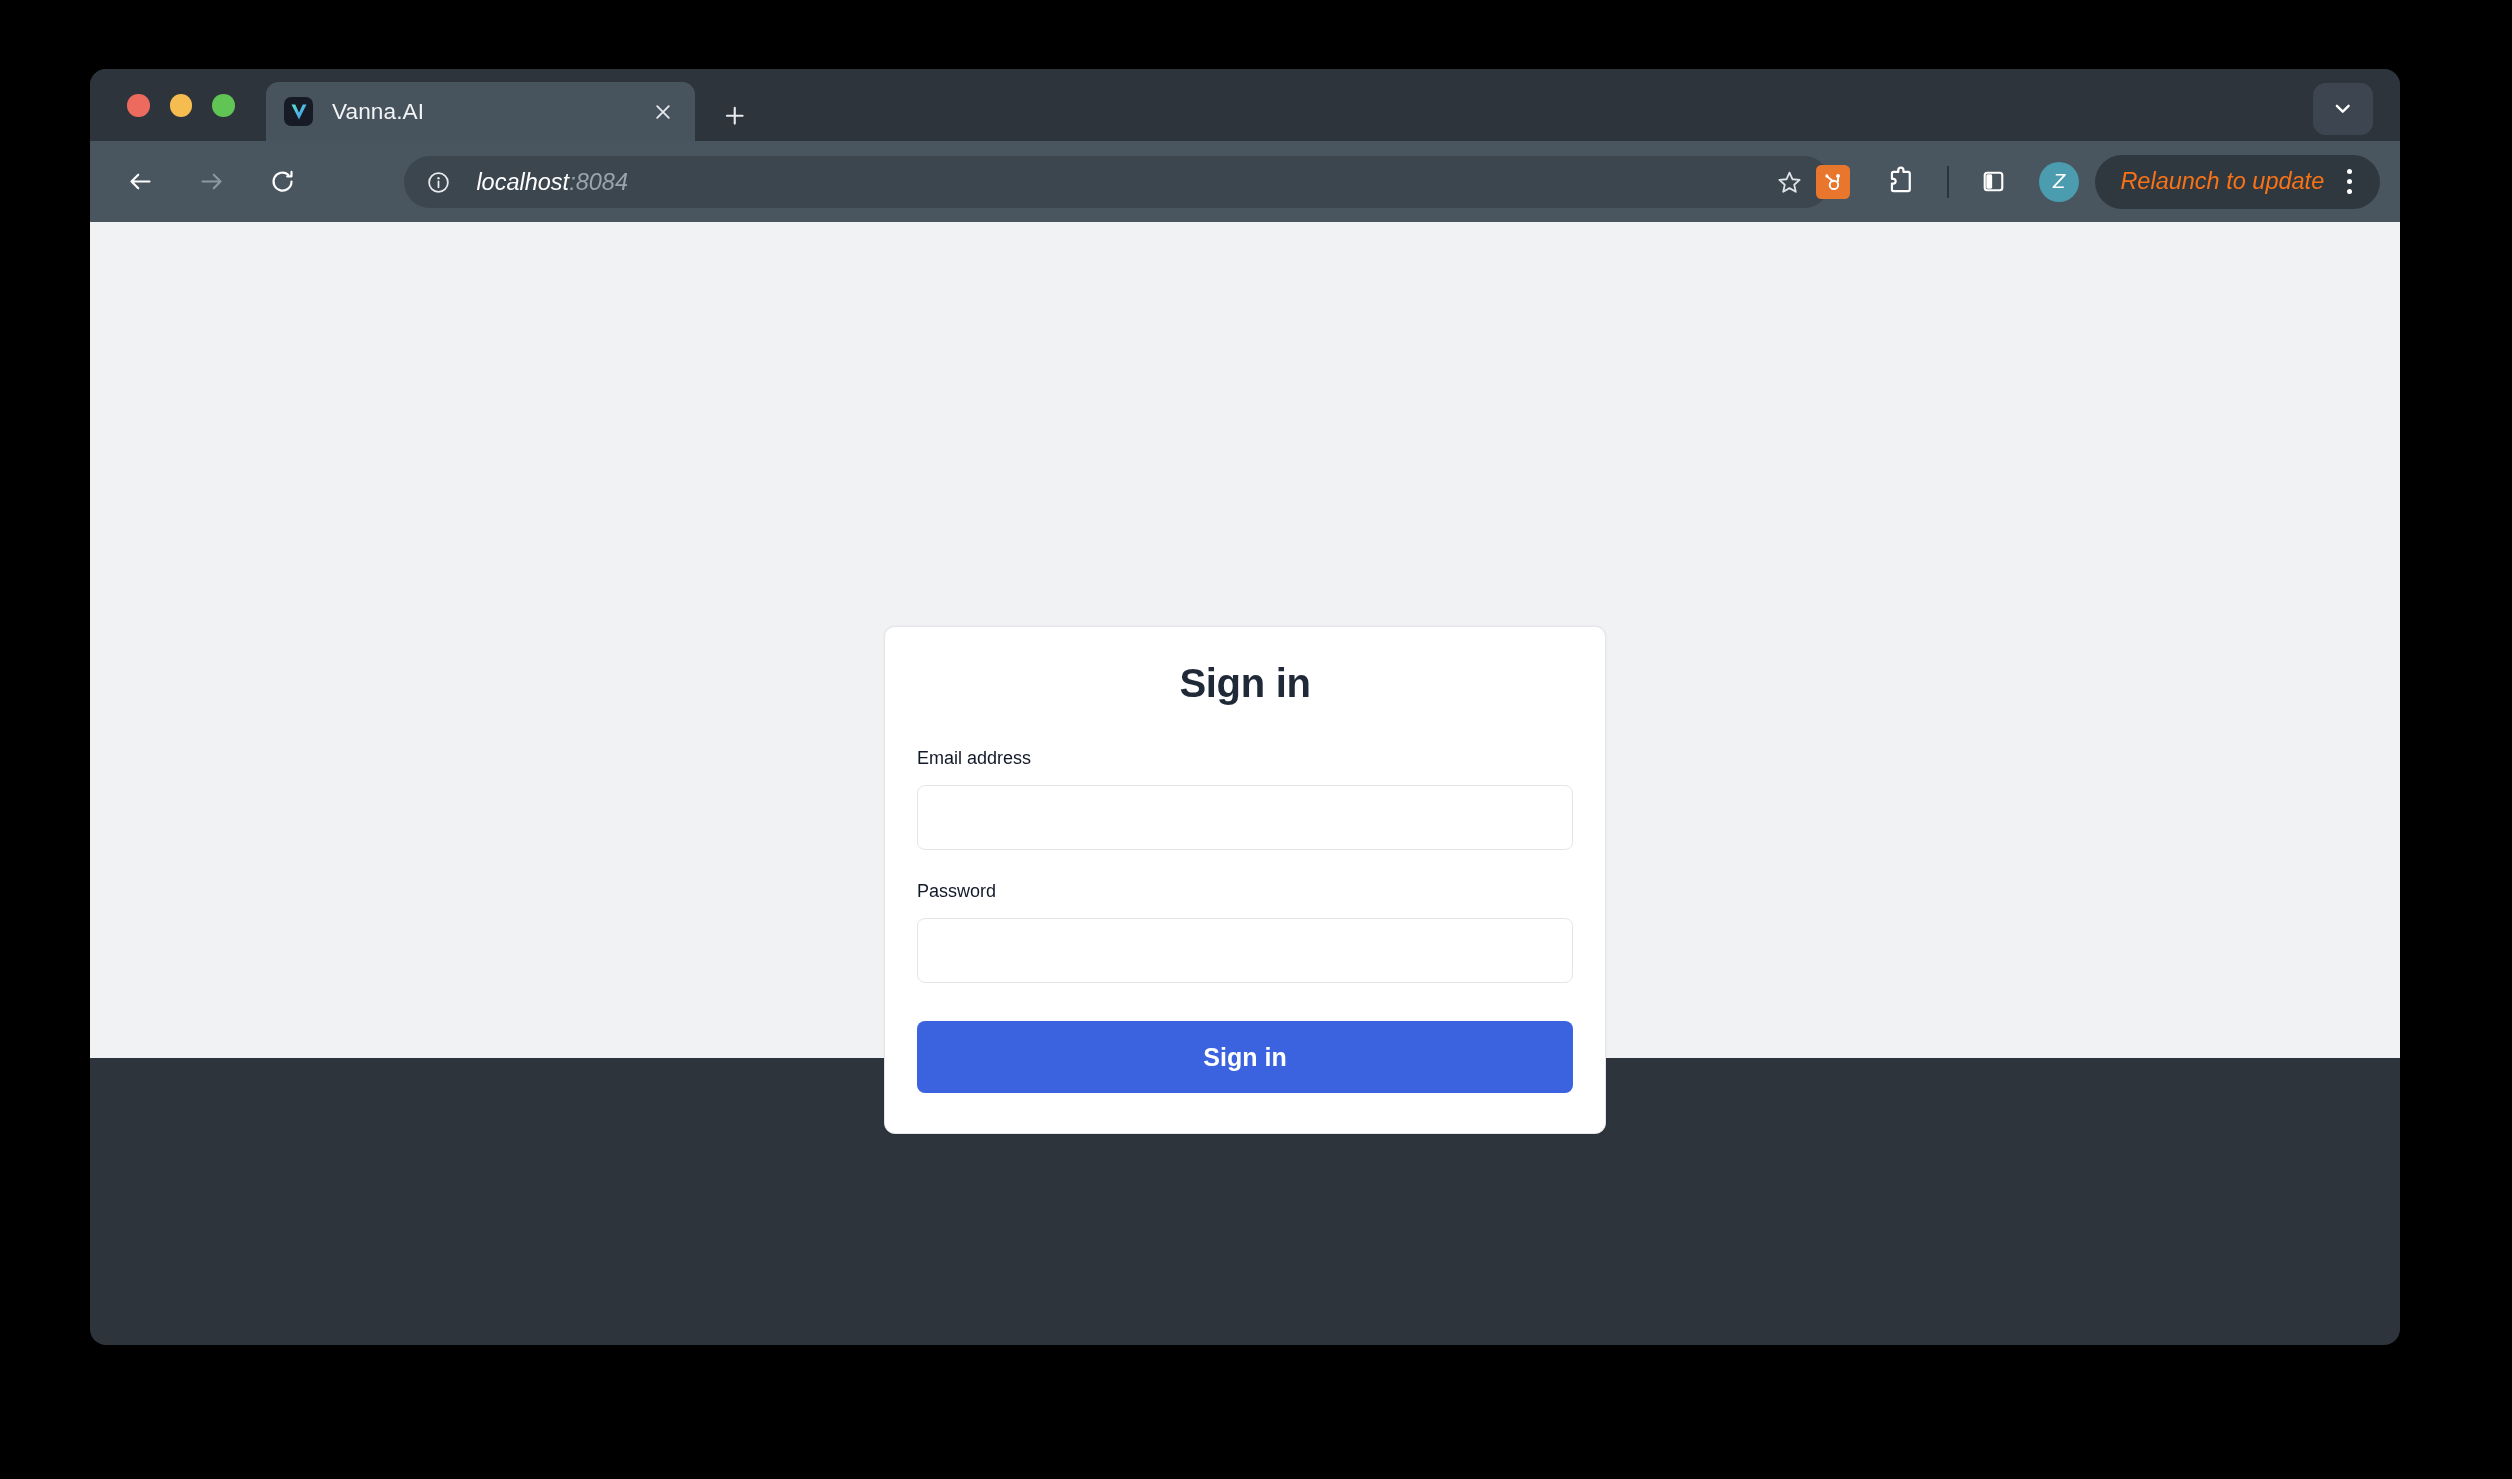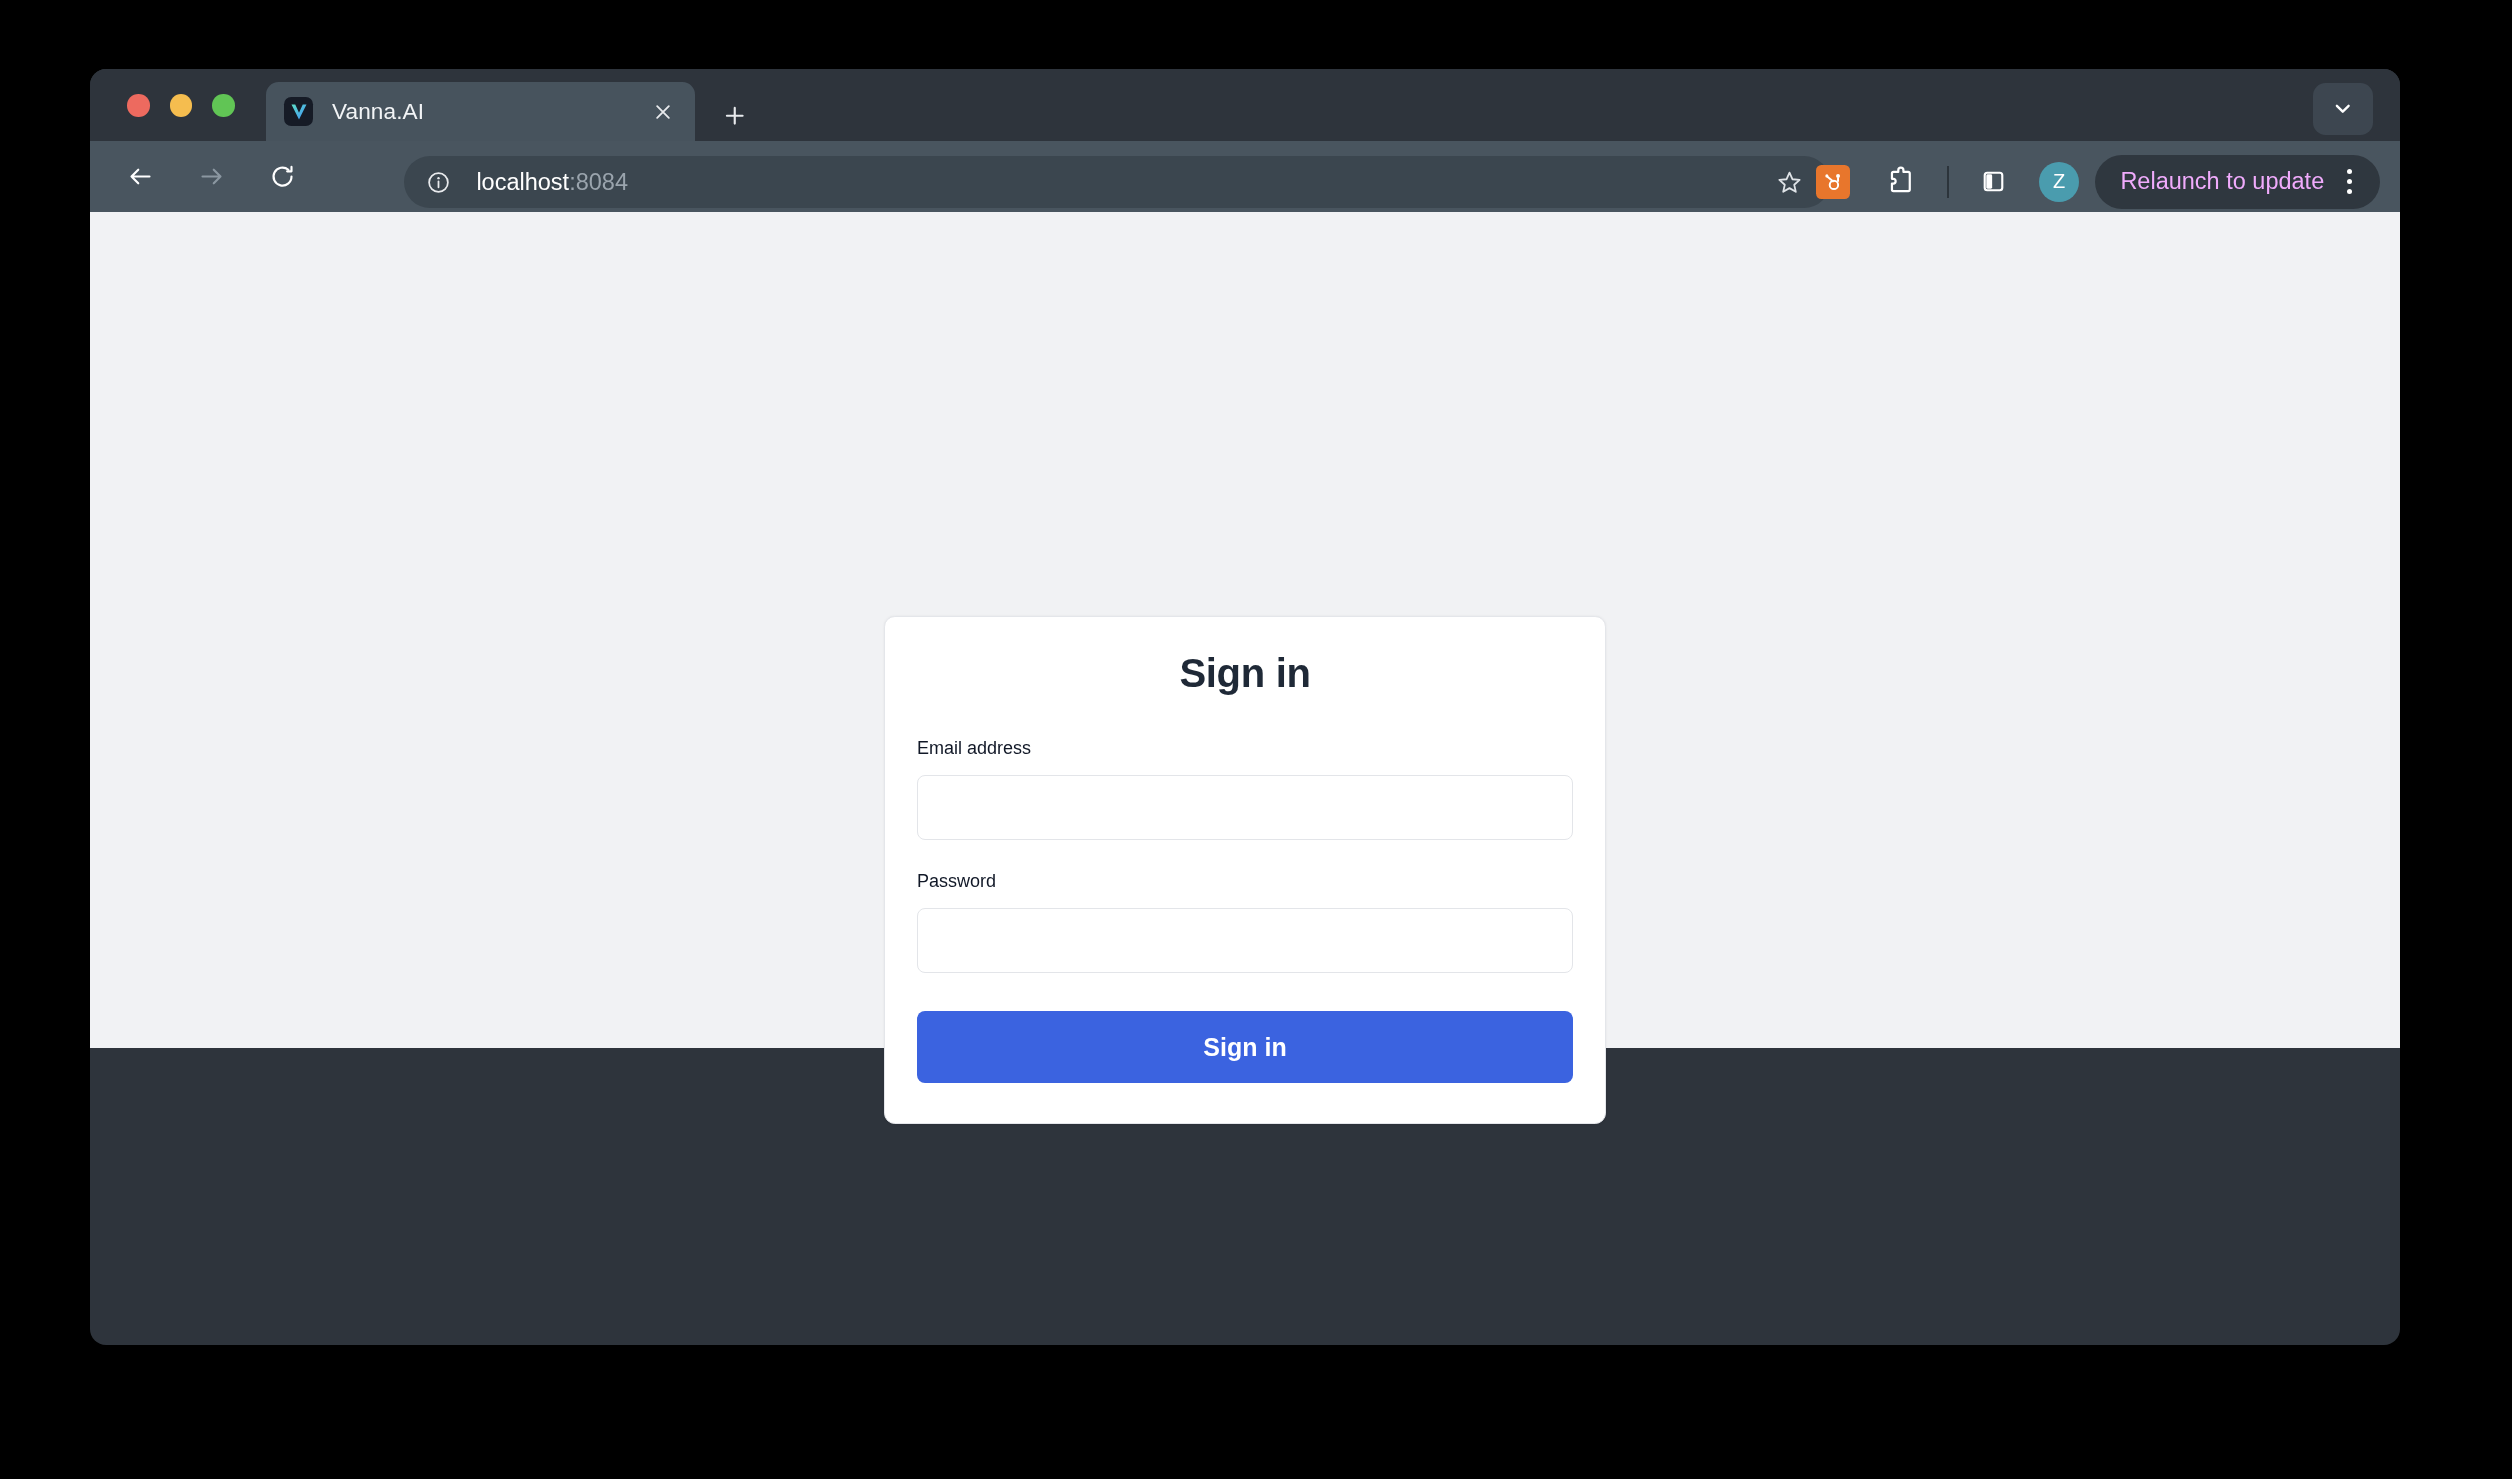--- a/index.html
+++ b/index.html
@@ -113,24 +113,25 @@
     background: #3d4650;
     border-radius: 12.6px;
     display: flex;
     align-items: center;
     justify-content: center;
   }
 
   
   .toolbar {
     position: relative;
-    height: 71px;
+    height: 81px;
     background: #49555f;
     display: flex;
     align-items: center;
+    font-style: italic;
   }
   .nav-btn {
     width: 51px;
     height: 51px;
     margin-left: 20px;
     border-radius: 50%;
     display: flex;
     align-items: center;
     justify-content: center;
     flex: none;
@@ -226,21 +227,21 @@
   .relaunch {
     height: 54px;
     background: #2f373f;
     border-radius: 27px;
     display: flex;
     align-items: center;
     padding: 0 12.6px 0 25px;
     margin-left: 5.4px;
   }
   .relaunch-label {
-    color: #f0abfc;
+    color: #f97316;
     font-size: 23.5px;
     white-space: nowrap;
   }
   .kebab {
     width: 36px;
     height: 43px;
     display: flex;
     flex-direction: column;
     align-items: center;
     justify-content: center;

